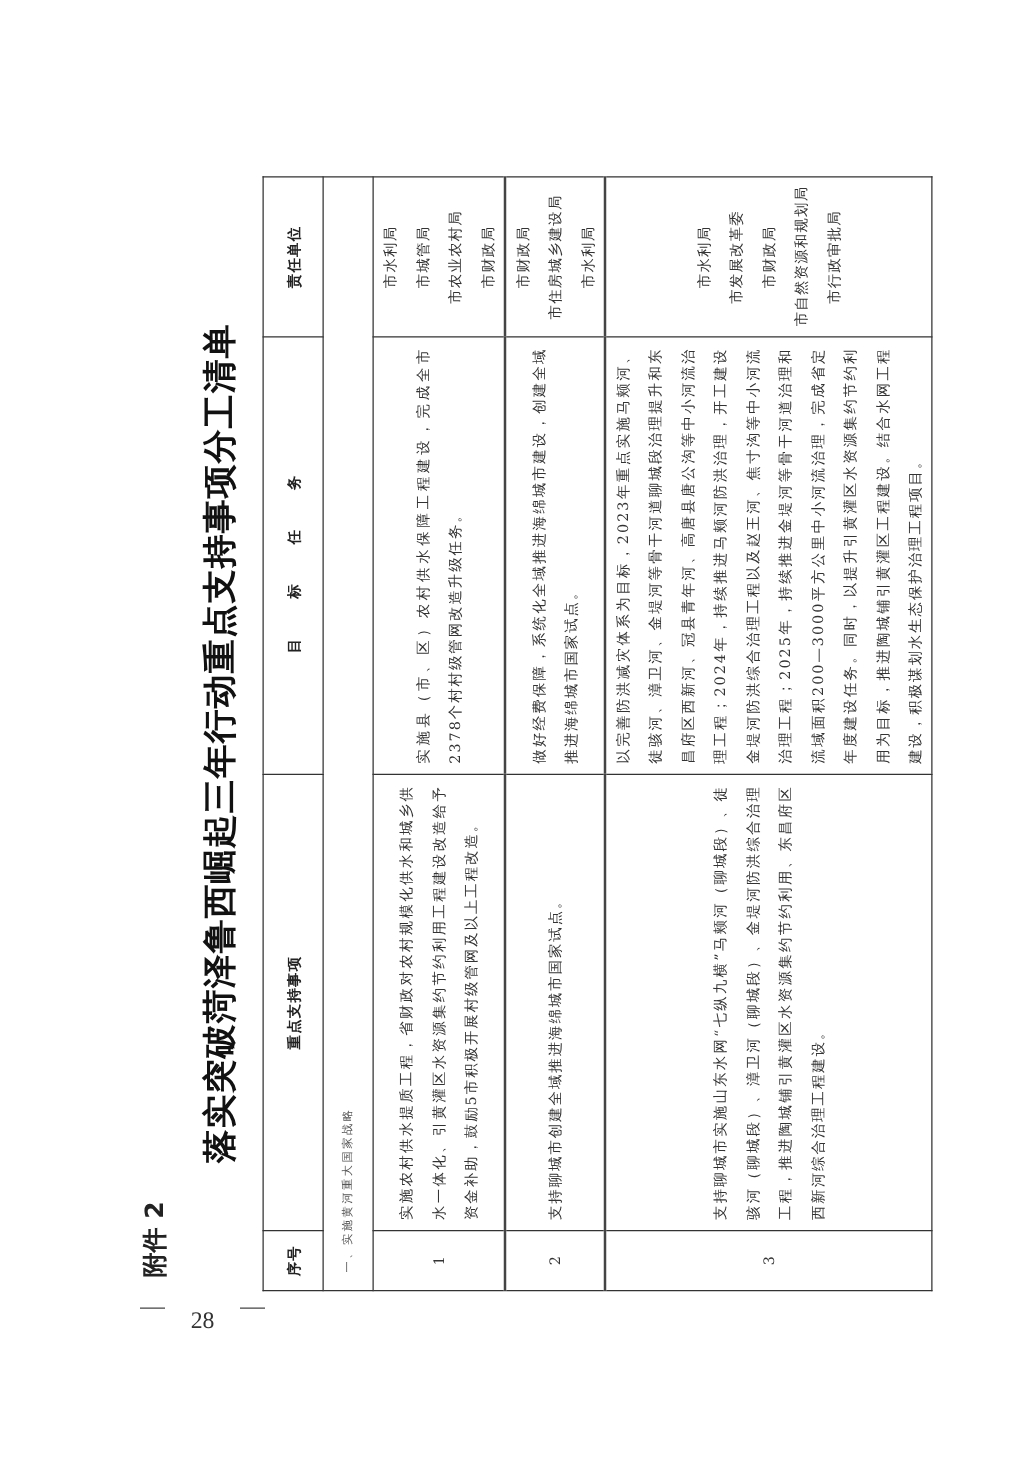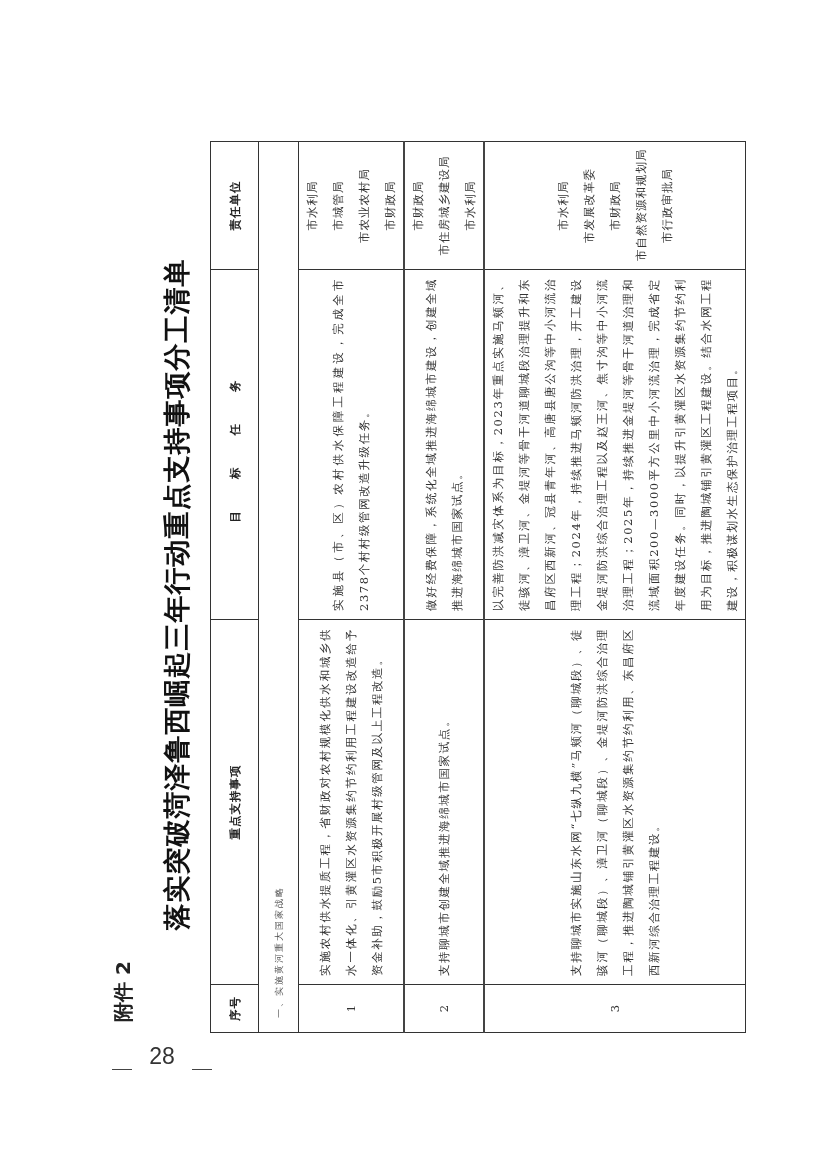--- a/index.html
+++ b/index.html
@@ -3,22 +3,22 @@
 <meta charset="utf-8">
 <style>
   html, body { margin: 0; padding: 0; background: #ffffff; }
   body { width: 826px; height: 1169px; position: relative; overflow: hidden;
          font-family: "DejaVu Serif", "Liberation Serif", serif; color: #222; }
 
   .rot { position: absolute; transform-origin: 0 0; transform: rotate(-90deg); }
 
   
   .page-number { position: absolute; left: 112px; top: 1046px; width: 100px; height: 24px;
-    font-family: Liberation Sans, sans-serif; font-size: 23px; color: #333;
-    display: flex; align-items: flex-end; justify-content: space-between; }
+    font-family: Liberation Serif, serif; font-size: 19px; color: #333;
+    display: flex; align-items: flex-start; justify-content: space-between; }
   .page-number .dash { display: inline-block; width: 20px; height: 1px; background: #444; }
 
   
   .attachment { left: 103px; top: 1022px; width: 60px; height: 40px;
     font-family: "DejaVu Sans", "Liberation Sans", sans-serif; font-size: 20px; font-weight: bold;
     color: #222; line-height: 40px; white-space: nowrap; }
 
   
   .doc-title { left: 152px; top: 962px; width: 735px; height: 50px;
     font-size: 27px; font-weight: bold; line-height: 50px; letter-spacing: 1px;

